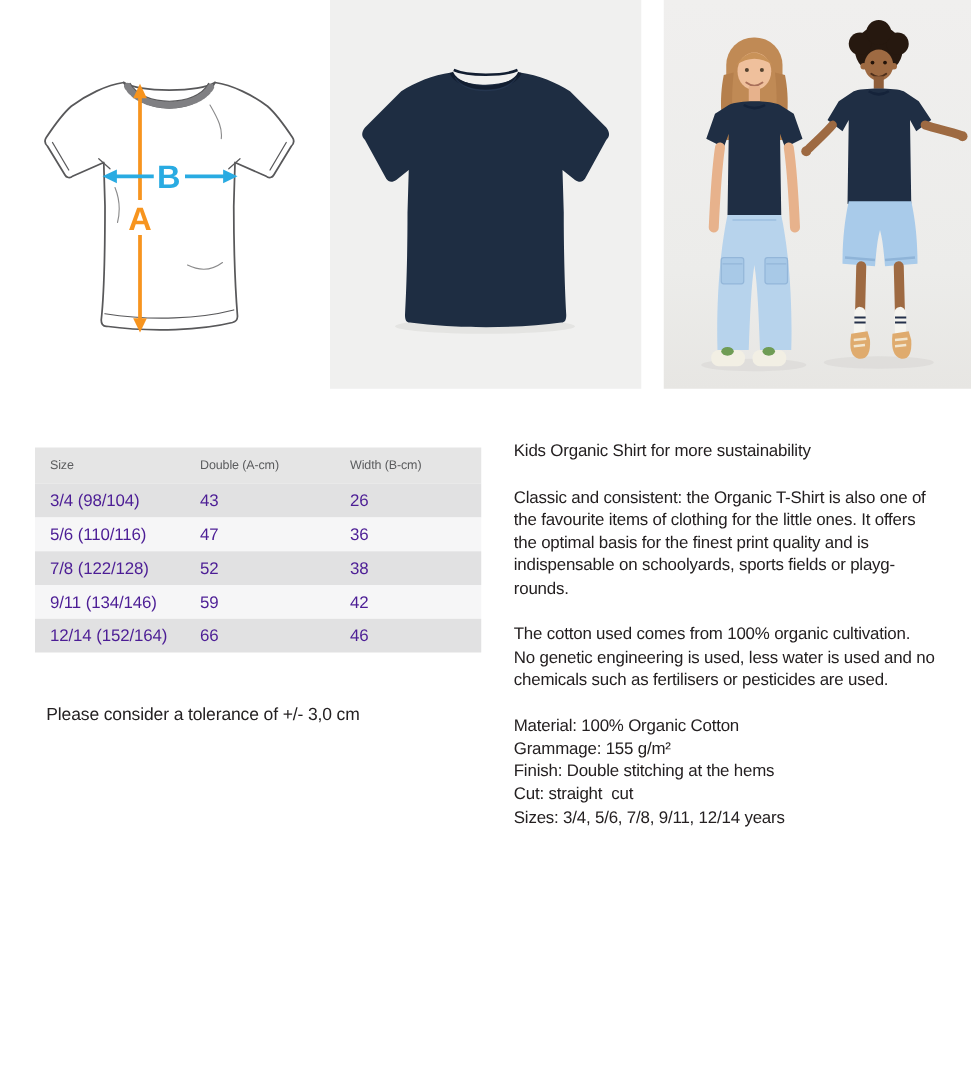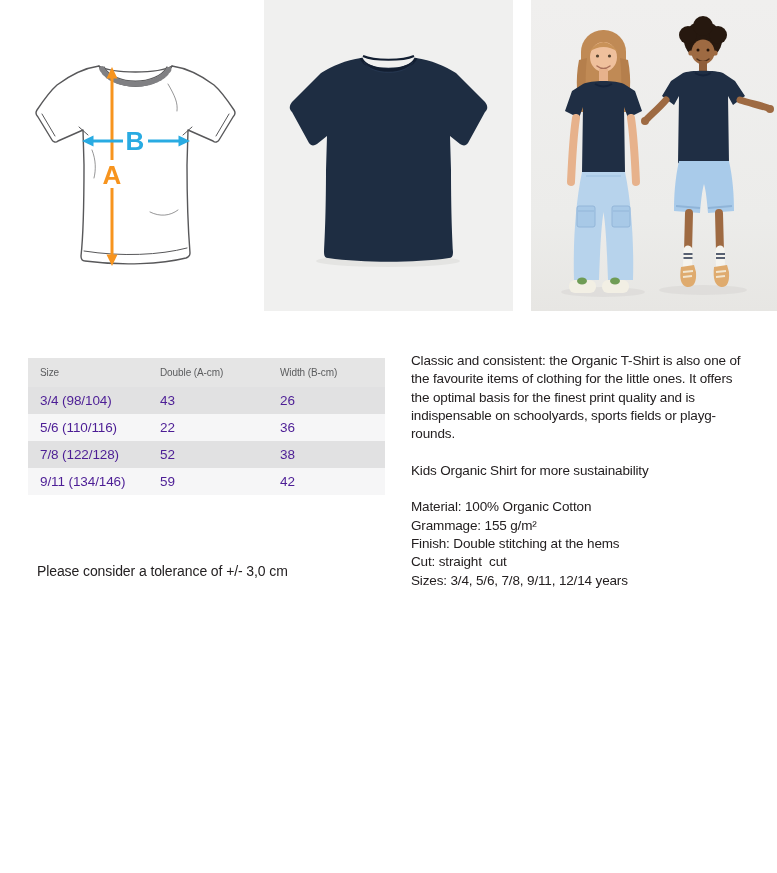--- a/index.html
+++ b/index.html
@@ -244,45 +244,53 @@
       </tr>
     </thead>
     <tbody>
       <tr>
         <td>3/4 (98/104)</td>
         <td>43</td>
         <td>26</td>
       </tr>
       <tr>
         <td>5/6 (110/116)</td>
-        <td>22</td>
+        <td>47</td>
         <td>36</td>
       </tr>
       <tr>
         <td>7/8 (122/128)</td>
         <td>52</td>
         <td>38</td>
       </tr>
       <tr>
         <td>9/11 (134/146)</td>
         <td>59</td>
         <td>42</td>
       </tr>
+      <tr>
+        <td>12/14 (152/164)</td>
+        <td>66</td>
+        <td>46</td>
+      </tr>
     </tbody>
   </table>
 
   <div id="tolerance-note">Please consider a tolerance of +/- 3,0 cm</div>
 
   <div id="description-col">
+    <p>Kids Organic Shirt for more sustainability</p>
     <p>Classic and consistent: the Organic T-Shirt is also one of
 the favourite items of clothing for the little ones. It offers
 the optimal basis for the finest print quality and is
 indispensable on schoolyards, sports fields or playg-
 rounds.</p>
-    <p>Kids Organic Shirt for more sustainability</p>
+    <p>The cotton used comes from 100% organic cultivation.
+No genetic engineering is used, less water is used and no
+chemicals such as fertilisers or pesticides are used.</p>
     <p>Material: 100% Organic Cotton
 Grammage: 155 g/m²
 Finish: Double stitching at the hems
 Cut: straight  cut
 Sizes: 3/4, 5/6, 7/8, 9/11, 12/14 years</p>
   </div>
 
 </div>
 
 </body></html>

